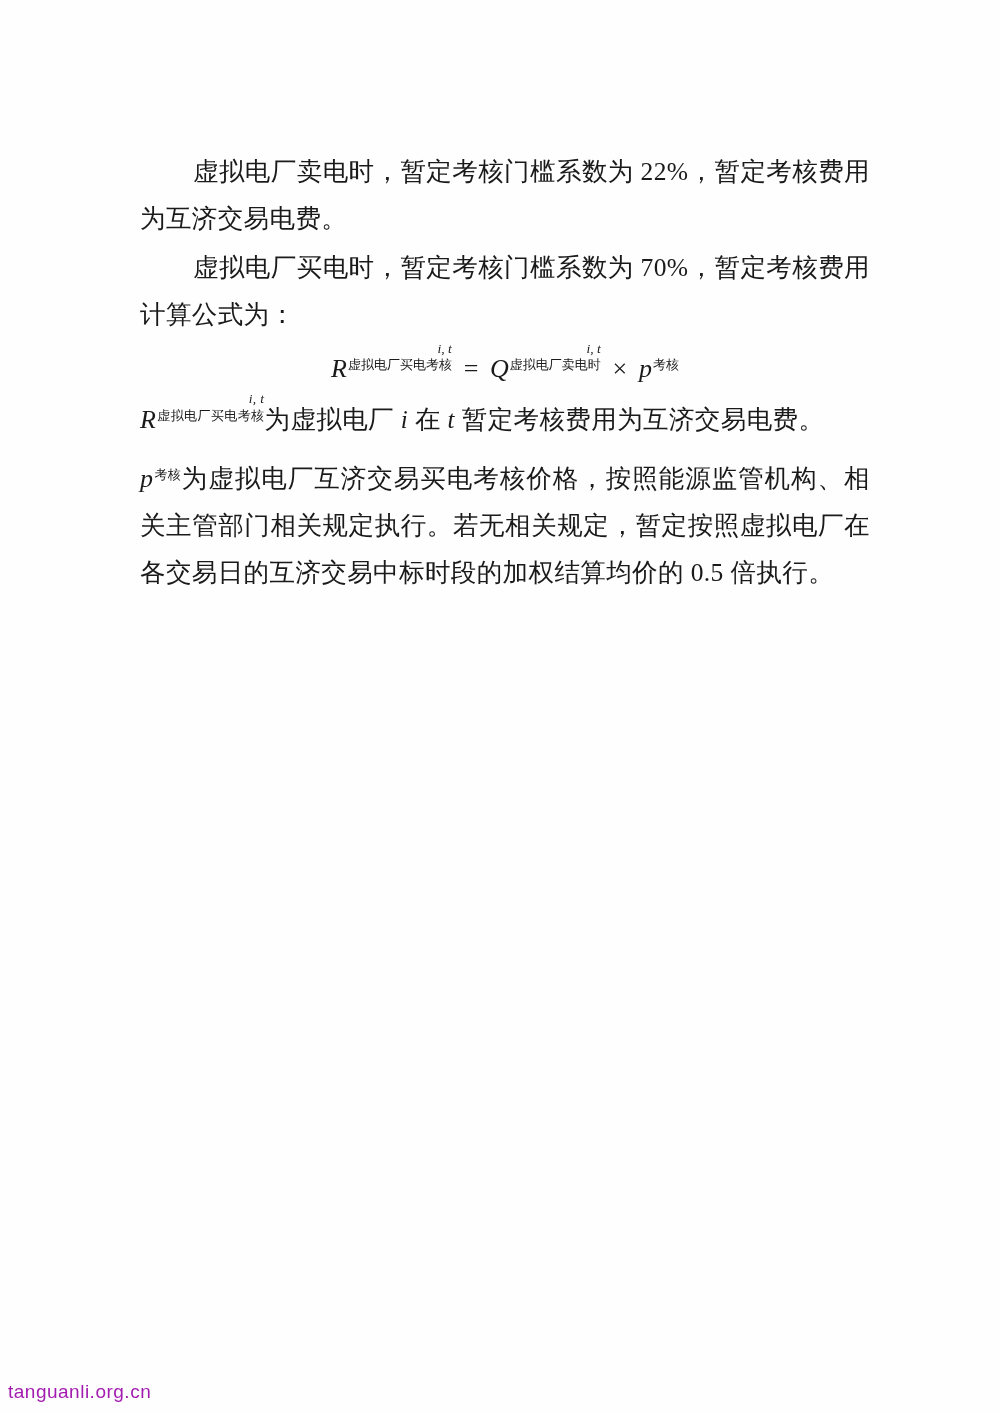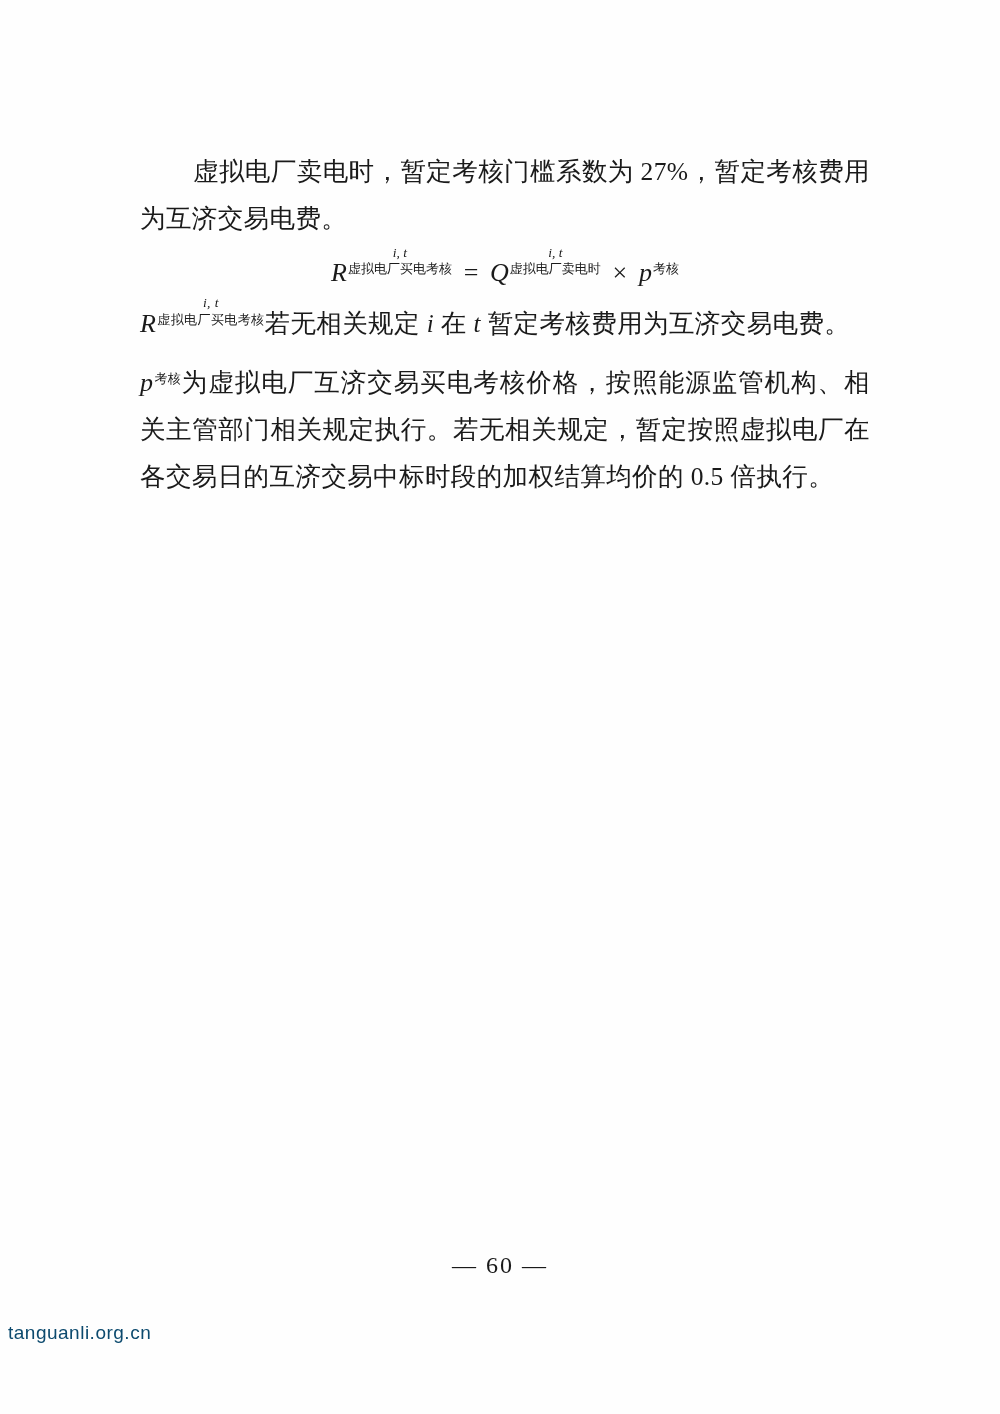--- a/index.html
+++ b/index.html
@@ -48,21 +48,21 @@
   .mathvar {
     font-family: "Liberation Serif", serif;
     font-style: italic;
     font-size: 29px;
   }
   .sup-sub {
     display: inline-block;
     vertical-align: baseline;
     position: relative;
     top: 0;
-    text-align: center;
+    text-align: right;
     margin-left: 1px;
   }
   .sup-sub .sup {
     display: block;
     font-size: 15px;
     font-style: italic;
     line-height: 1;
     position: relative;
     top: -12px;
     font-family: "Liberation Serif", serif;
@@ -96,62 +96,60 @@
     width: 1000px;
     text-align: center;
     font-size: 24px;
     letter-spacing: 2px;
     color: #1a1a1a;
   }
   .footer .dash { margin: 0 8px; }
   .watermark {
     position: absolute;
     left: 8px;
-    top: 1322px;
+    top: 1381px;
     font-family: "Liberation Sans", sans-serif;
     font-size: 19px;
-    color: #0c4a6e;
+    color: #a21caf;
     letter-spacing: 0.5px;
   }
   .spacer-sm { height: 10px; }
 </style>
 </head>
 <body>
 
 <div class="page">
   <div class="content">
 
-    <p class="para indent">虚拟电厂卖电时，暂定考核门槛系数为 27%，暂定考核费用为互济交易电费。</p>
+    <p class="para indent">虚拟电厂卖电时，暂定考核门槛系数为 22%，暂定考核费用为互济交易电费。</p>
 
+    <p class="para indent">虚拟电厂买电时，暂定考核门槛系数为 70%，暂定考核费用计算公式为：</p>
 
     <div class="formula-line">
       <span class="inline-math">
         <span class="mathvar">R</span><span class="sup-sub"><span class="sup">i, t</span><span class="sub">虚拟电厂买电考核</span></span>
       </span>
       <span class="op">=</span>
       <span class="inline-math">
         <span class="mathvar">Q</span><span class="sup-sub"><span class="sup">i, t</span><span class="sub">虚拟电厂卖电时</span></span>
       </span>
       <span class="op">×</span>
       <span class="inline-math">
         <span class="mathvar">p</span><span class="sup-sub"><span class="sup"></span><span class="sub">考核</span></span>
       </span>
     </div>
 
 
     <p class="para">
-      <span class="inline-math"><span class="mathvar">R</span><span class="sup-sub"><span class="sup">i, t</span><span class="sub">虚拟电厂买电考核</span></span></span><span>若无相关规定 </span><span class="mathvar" style="font-size:25px">i</span><span> 在 </span><span class="mathvar" style="font-size:25px">t</span><span> 暂定考核费用为互济交易电费。</span>
+      <span class="inline-math"><span class="mathvar">R</span><span class="sup-sub"><span class="sup">i, t</span><span class="sub">虚拟电厂买电考核</span></span></span><span>为虚拟电厂 </span><span class="mathvar" style="font-size:25px">i</span><span> 在 </span><span class="mathvar" style="font-size:25px">t</span><span> 暂定考核费用为互济交易电费。</span>
     </p>
 
     <div class="spacer-sm"></div>
 
     <p class="para">
       <span class="inline-math"><span class="mathvar">p</span><span class="sup-sub"><span class="sup"></span><span class="sub">考核</span></span></span><span>为虚拟电厂互济交易买电考核价格，按照能源监管机构、相关主管部门相关规定执行。若无相关规定，暂定按照虚拟电厂在各交易日的互济交易中标时段的加权结算均价的 0.5 倍执行。</span>
     </p>
 
   </div>
 
-  <div class="footer">
-    <span class="dash">—</span><span>60</span><span class="dash">—</span>
-  </div>
 
   <div class="watermark">tanguanli.org.cn</div>
 </div>
 
 </body></html>

